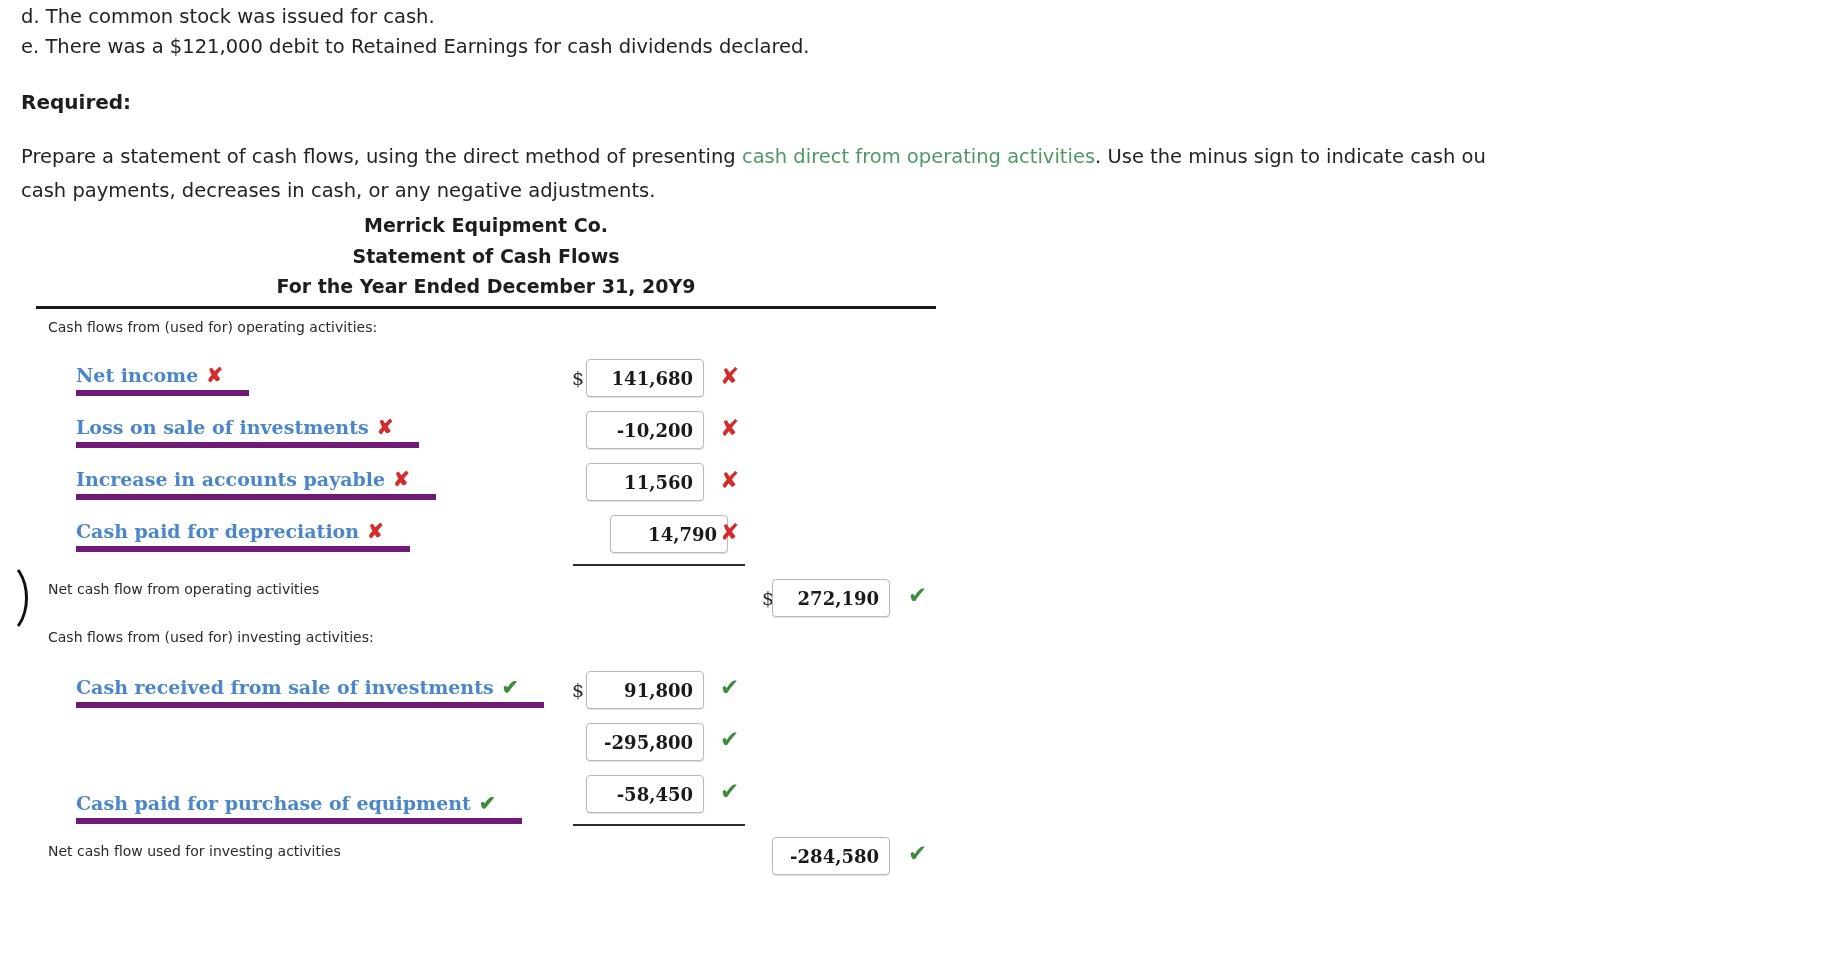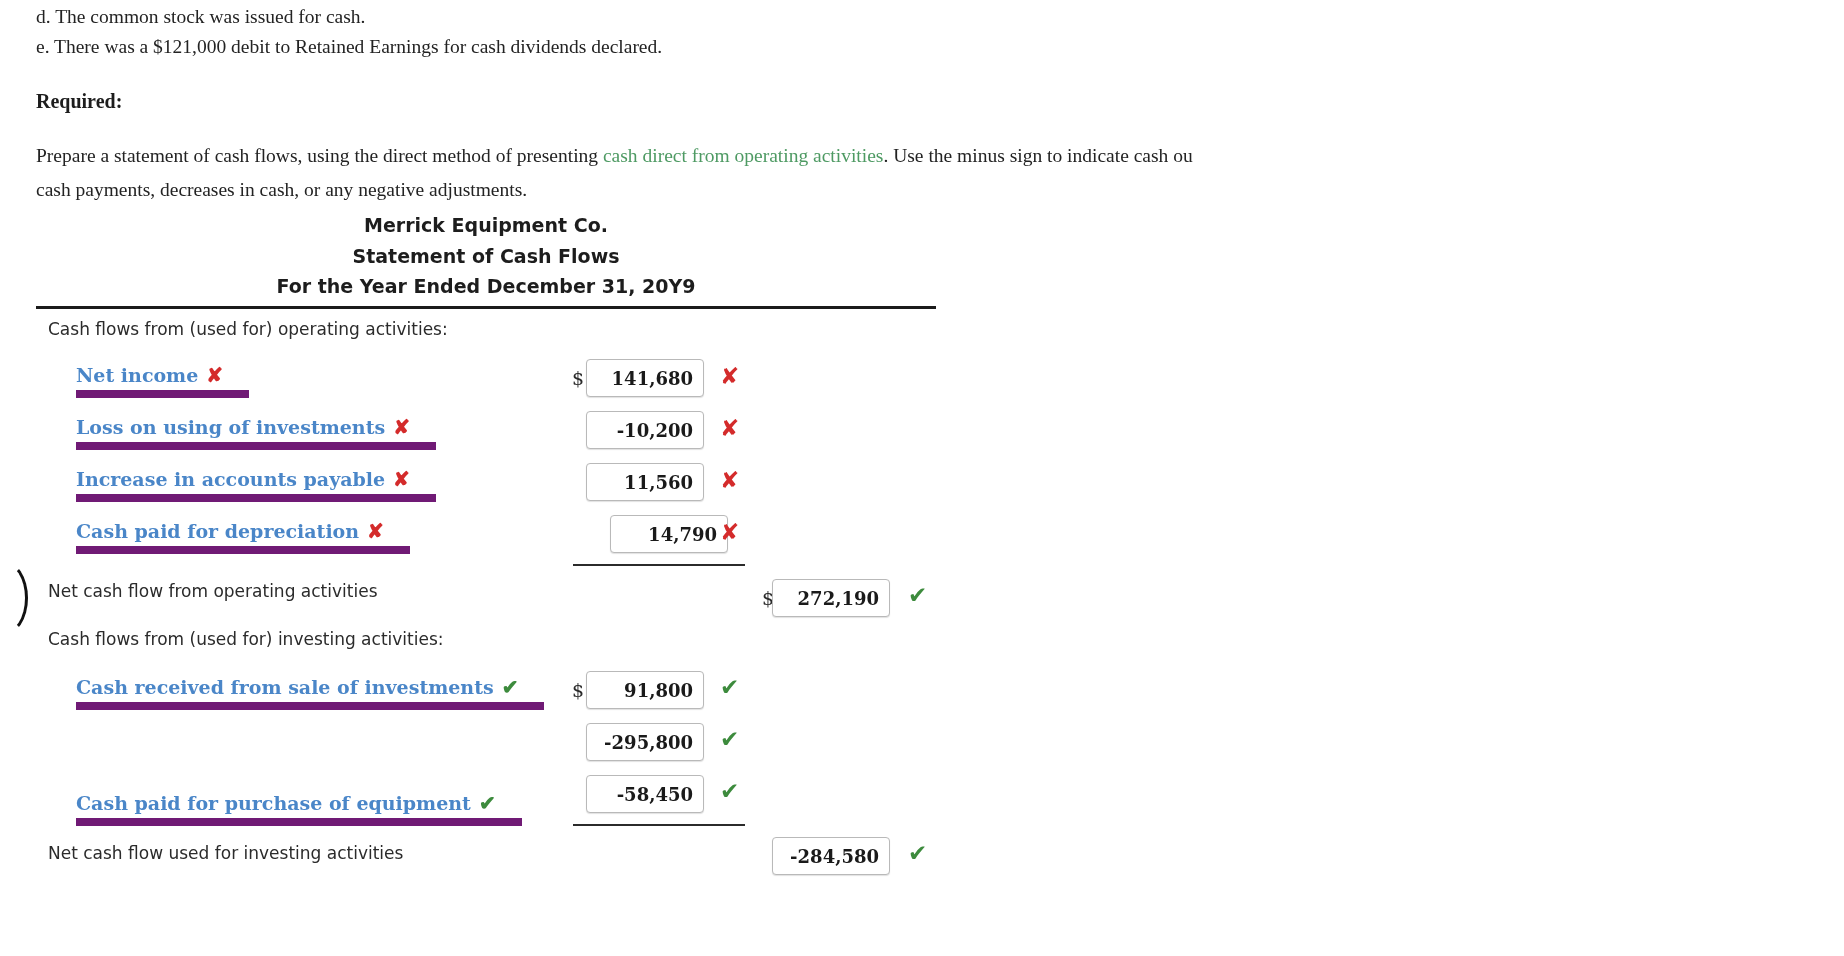--- a/index.html
+++ b/index.html
@@ -15,23 +15,22 @@
     color: #222222;
   }
   .page {
     position: relative;
     width: 1844px;
     height: 956px;
   }
 
   
   .intro {
-    padding-left: 36px;
+    padding-left: 21px;
     padding-top: 2px;
-    font-family: Liberation Serif, serif;
   }
   .intro-line {
     font-size: 19.5px;
     line-height: 30px;
     color: #232323;
     white-space: nowrap;
   }
   .required {
     font-size: 20px;
     font-weight: bold;
@@ -72,32 +71,32 @@
 
   .row {
     position: relative;
     height: 52px;
   }
   .row.tall { height: 53px; }
 
   .lbl-plain {
     position: absolute;
     left: 12px;
-    font-size: 17px;
+    font-size: 14px;
     color: #2b2b2b;
     white-space: nowrap;
   }
   .lbl-sel {
     position: absolute;
     left: 40px;
     font-size: 19px;
     font-weight: bold;
     color: #4a86c8;
     white-space: nowrap;
-    border-bottom: 8px solid #701a75;
+    border-bottom: 6px solid #701a75;
     padding-bottom: 3px;
     padding-right: 26px;
     font-family: "DejaVu Serif", serif;
   }
   .mark {
     font-weight: bold;
     font-size: 20px;
     padding-left: 8px;
   }
   .mark.x { color: #d42b2b; }
@@ -187,21 +186,21 @@
       <div class="lbl-sel" style="top:4px;">
         <span>Net income</span><span class="mark x">✘</span>
       </div>
       <div class="dollar" style="left:536px;top:8px;">$</div>
       <div class="cell" style="left:550px;top:0px;">141,680</div>
       <div class="markout x" style="left:684px;top:4px;">✘</div>
     </div>
 
     <div class="row">
       <div class="lbl-sel" style="top:4px;">
-        <span>Loss on using of investments</span><span class="mark x">✘</span>
+        <span>Loss on sale of investments</span><span class="mark x">✘</span>
       </div>
       <div class="cell" style="left:550px;top:0px;">-10,200</div>
       <div class="markout x" style="left:684px;top:4px;">✘</div>
     </div>
 
     <div class="row">
       <div class="lbl-sel" style="top:4px;">
         <span>Increase in accounts payable</span><span class="mark x">✘</span>
       </div>
       <div class="cell" style="left:550px;top:0px;">11,560</div>

